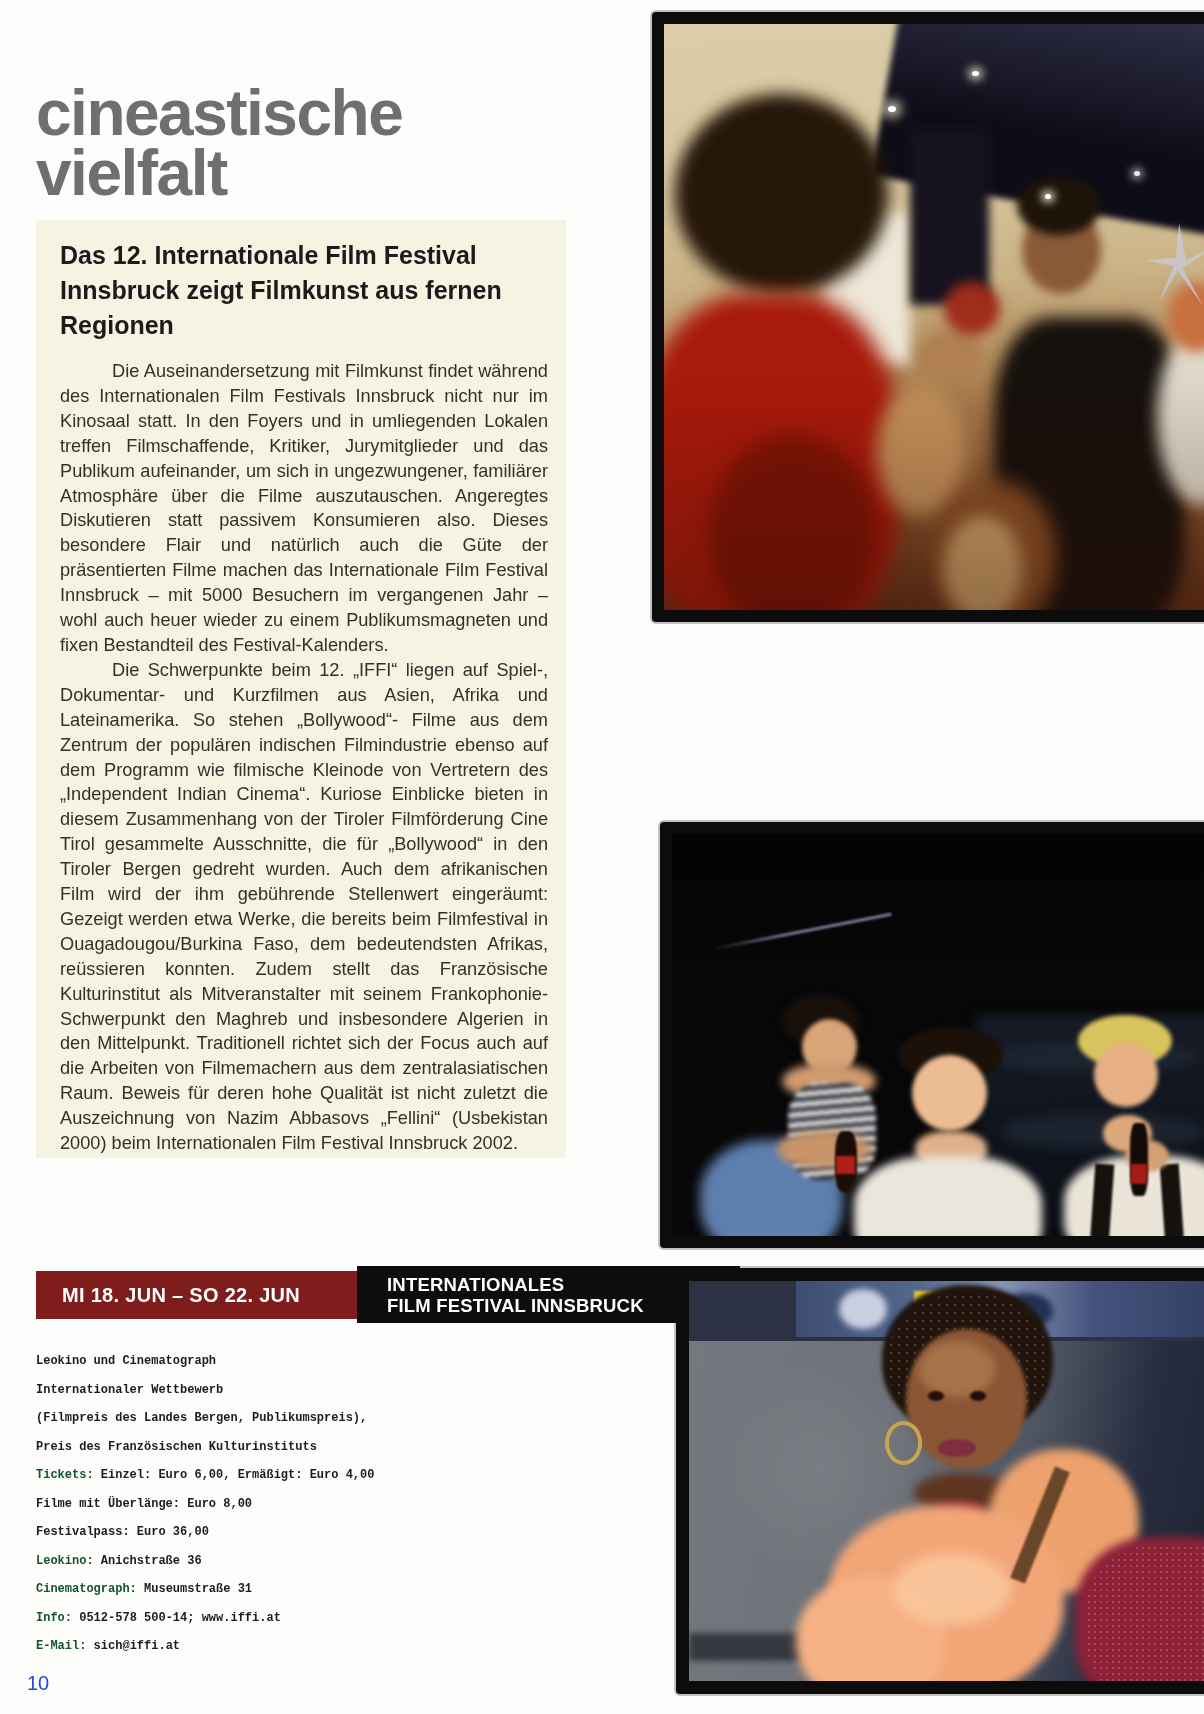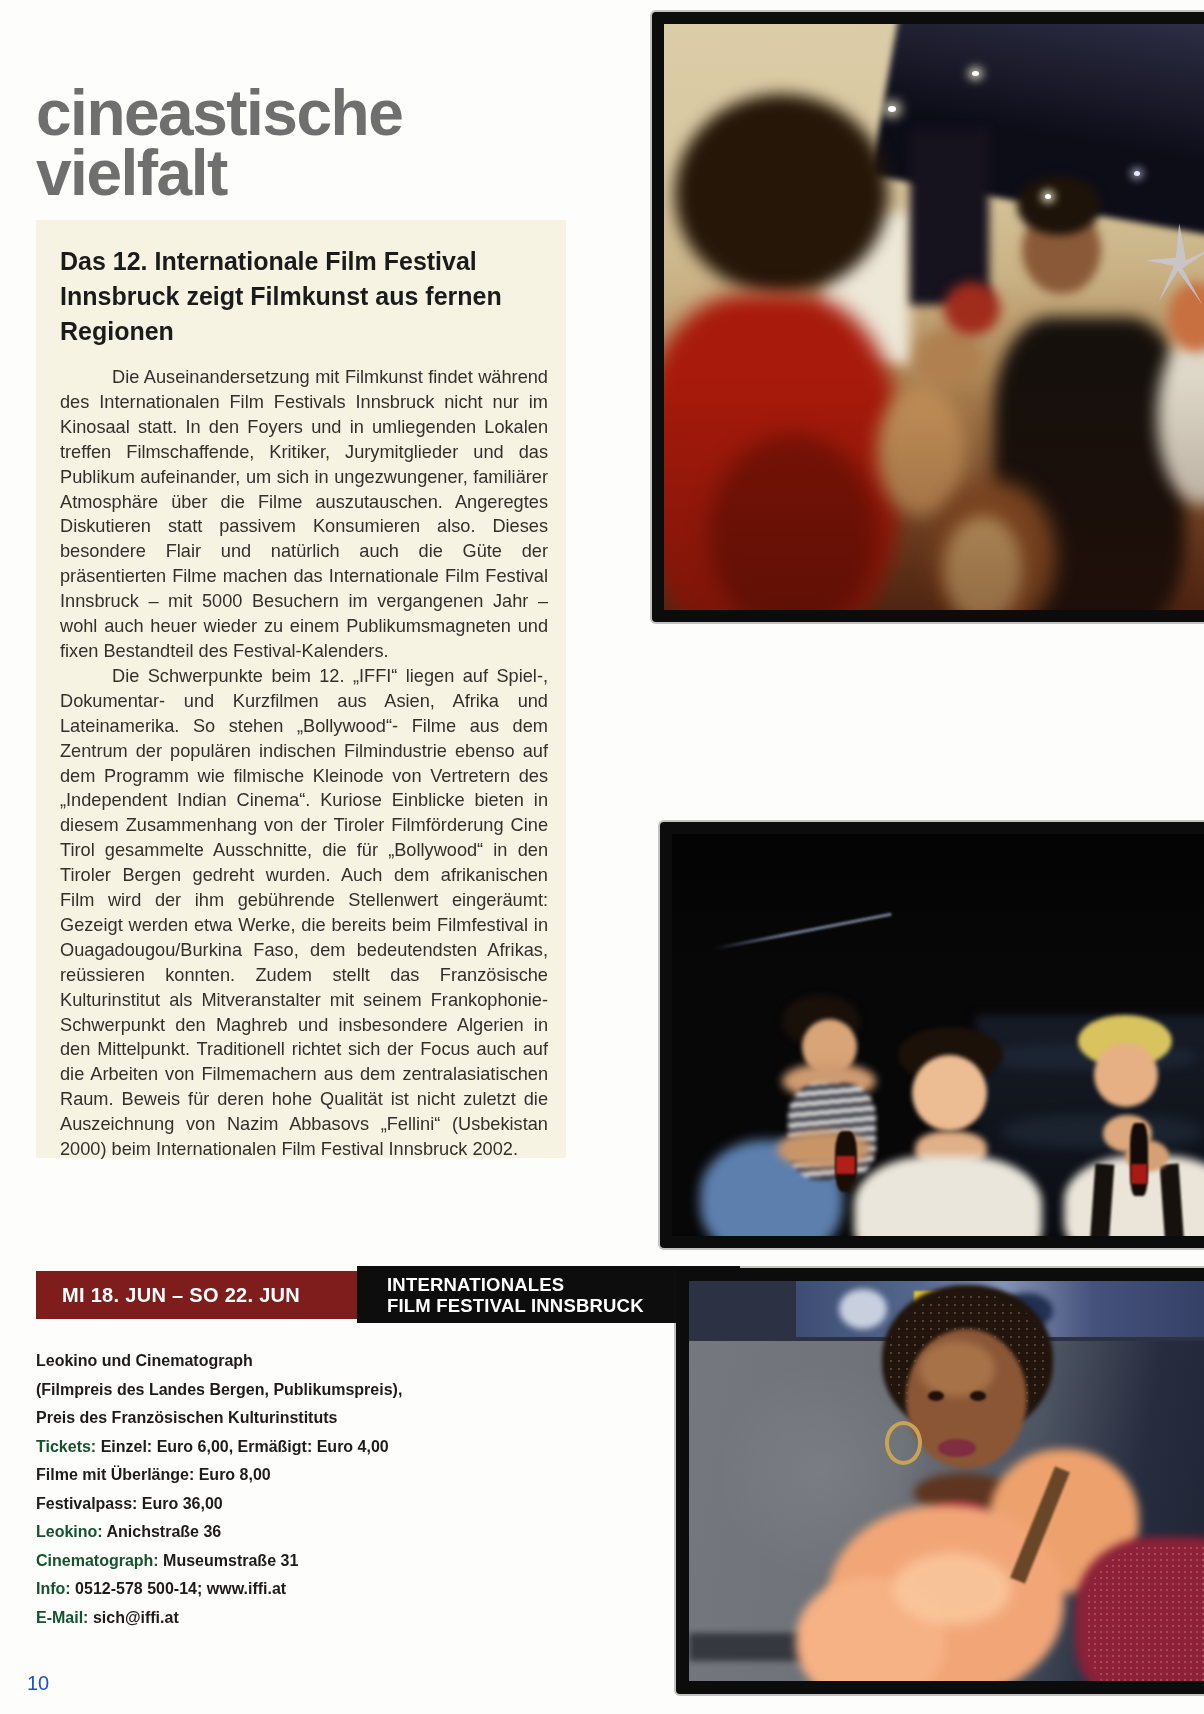--- a/index.html
+++ b/index.html
@@ -6,39 +6,39 @@
   #page{position:relative;width:1204px;height:1714px;background:#fdfdfb;overflow:hidden;
         font-family:"Liberation Sans",sans-serif;}
   .b{position:absolute;}
 
   
   #main-title{position:absolute;left:36px;top:40px;color:#6f6f6f;font-weight:700;
               font-size:64px;line-height:60px;letter-spacing:-1.5px;}
 
   
   #article-box{position:absolute;left:36px;top:220px;width:530px;height:938px;
-               background:#f6f3e3;box-sizing:border-box;padding:24px 18px 0 24px;}
+               background:#f6f3e3;box-sizing:border-box;padding:18px 18px 0 24px;}
   #article-heading{font-size:25px;line-height:35px;font-weight:700;color:#1b1b1b;
                    margin:0 6px 16px 0;}
   .article-par{font-size:18.2px;line-height:24.9px;color:#33302c;text-align:justify;
                text-indent:52px;margin:0;hyphens:auto;-webkit-hyphens:auto;}
 
   
   #date-banner{position:absolute;left:36px;top:1271px;width:321px;height:48px;background:#7f1d1d;}
   #date-banner span{display:block;padding-left:26px;line-height:48px;color:#ffffff;
                     font-weight:700;font-size:20px;letter-spacing:.3px;}
   #festival-banner{position:absolute;left:357px;top:1266px;width:383px;height:57px;background:#0d0d0d;
                    box-sizing:border-box;padding:8px 0 0 30px;}
   #festival-banner div{color:#ffffff;font-weight:700;font-size:18.5px;line-height:21px;
                        letter-spacing:.2px;}
   #star-burst{position:absolute;left:710px;top:1277px;width:42px;height:42px;}
 
   
   #details{position:absolute;left:36px;top:1347px;width:560px;}
-  .d-line{font-size:16px;line-height:28.5px;font-weight:700;color:#1d1c1a;white-space:nowrap;}
+  .d-line{font-size:12px;line-height:28.5px;font-weight:700;color:#1d1c1a;white-space:nowrap;font-family:Liberation Mono, monospace;}
   .d-label{color:#14532d;}
 
   
   #page-number{position:absolute;left:14px;top:1672px;font-size:20px;color:#1d4ed8;margin-left:13px;}
 
   
   .photo{position:absolute;border:12px solid #0c0c0c;border-radius:4px;overflow:hidden;
          box-shadow:0 0 0 2px rgba(20,20,20,.25);}
   .art{position:absolute;inset:0;}
   #photo1{left:652px;top:12px;width:560px;height:586px;background:#d8c7a0;}
@@ -67,20 +67,21 @@
     <div>INTERNATIONALES</div>
     <div>FILM FESTIVAL INNSBRUCK</div>
   </div>
 
   <svg id="star-burst" viewBox="0 0 56 56" aria-hidden="true">
     <polygon fill="#f2e32b" points="56,28 44.4,32.4 52.2,42 40,40 42,52.2 32.4,44.4 28,56 23.6,44.4 14,52.2 16,40 3.8,42 11.6,32.4 0,28 11.6,23.6 3.8,14 16,16 14,3.8 23.6,11.6 28,0 32.4,11.6 42,3.8 40,16 52.2,14 44.4,23.6"></polygon>
   </svg>
 
   <div id="details">
     <div class="d-line"><span class="d-label"></span><span>Leokino und Cinematograph</span></div>
+    <div class="d-line"><span class="d-label"></span><span>Internationaler Wettbewerb</span></div>
     <div class="d-line"><span class="d-label"></span><span>(Filmpreis des Landes Bergen, Publikumspreis),</span></div>
     <div class="d-line"><span class="d-label"></span><span>Preis des Französischen Kulturinstituts</span></div>
     <div class="d-line"><span class="d-label">Tickets:</span><span> Einzel: Euro 6,00, Ermäßigt: Euro 4,00</span></div>
     <div class="d-line"><span class="d-label"></span><span>Filme mit Überlänge: Euro 8,00</span></div>
     <div class="d-line"><span class="d-label"></span><span>Festivalpass: Euro 36,00</span></div>
     <div class="d-line"><span class="d-label">Leokino:</span><span> Anichstraße 36</span></div>
     <div class="d-line"><span class="d-label">Cinematograph:</span><span> Museumstraße 31</span></div>
     <div class="d-line"><span class="d-label">Info:</span><span> 0512-578 500-14; www.iffi.at</span></div>
     <div class="d-line"><span class="d-label">E-Mail:</span><span> sich@iffi.at</span></div>
   </div>

